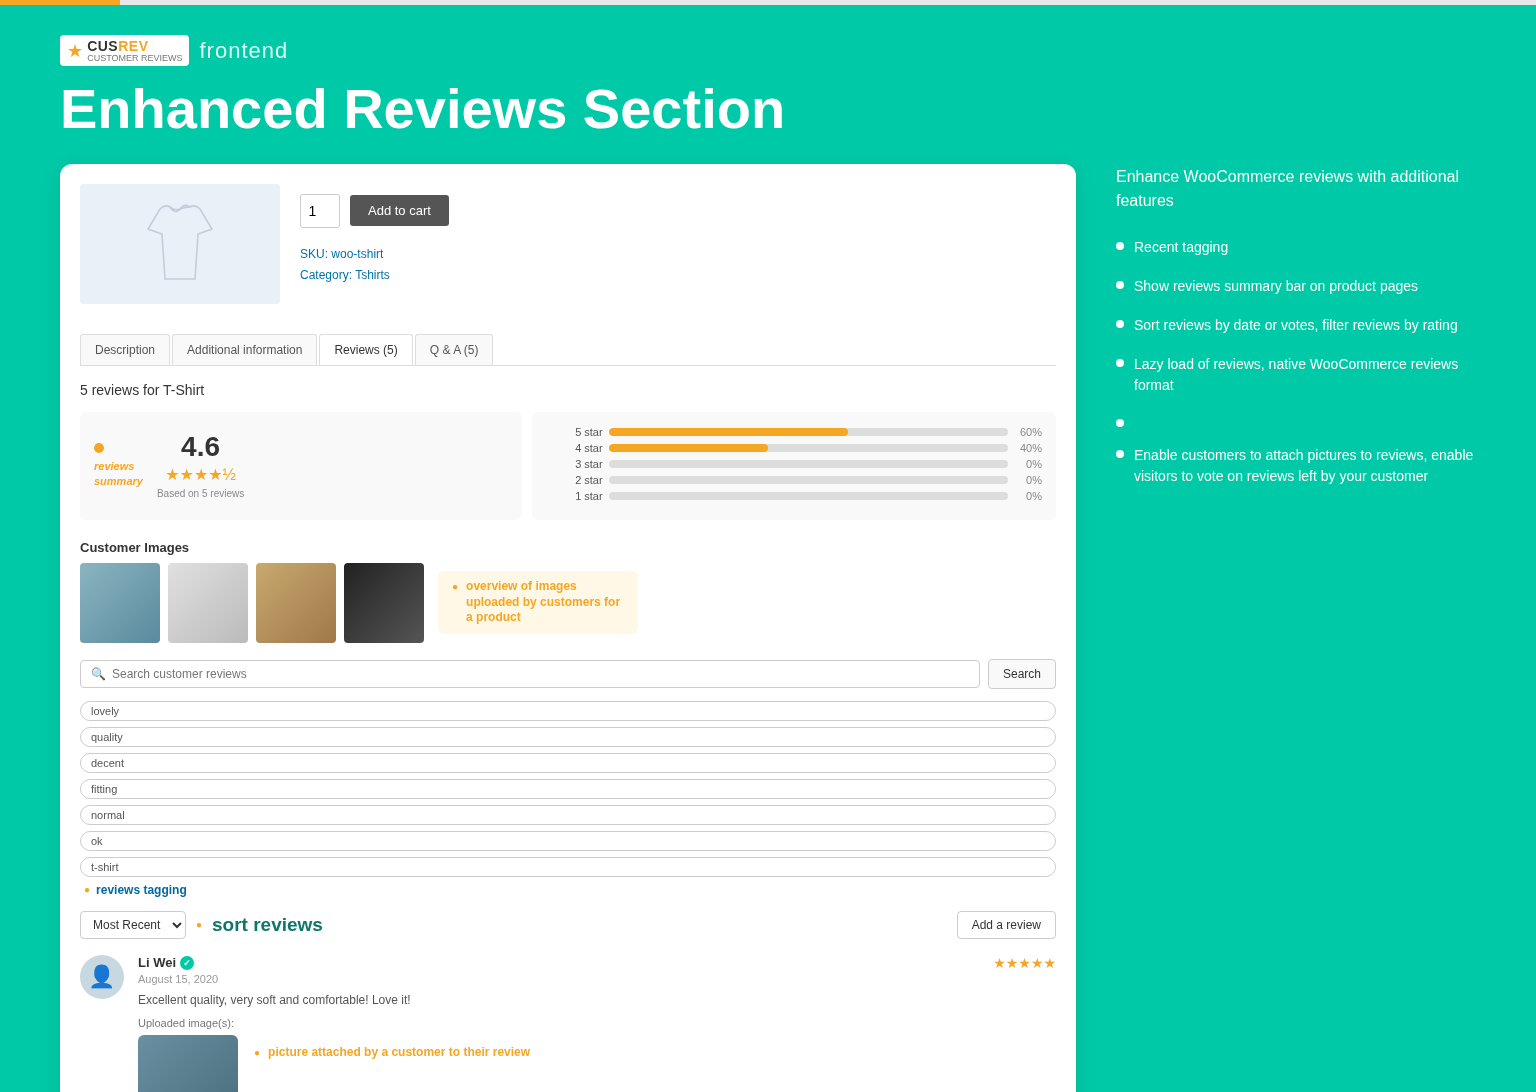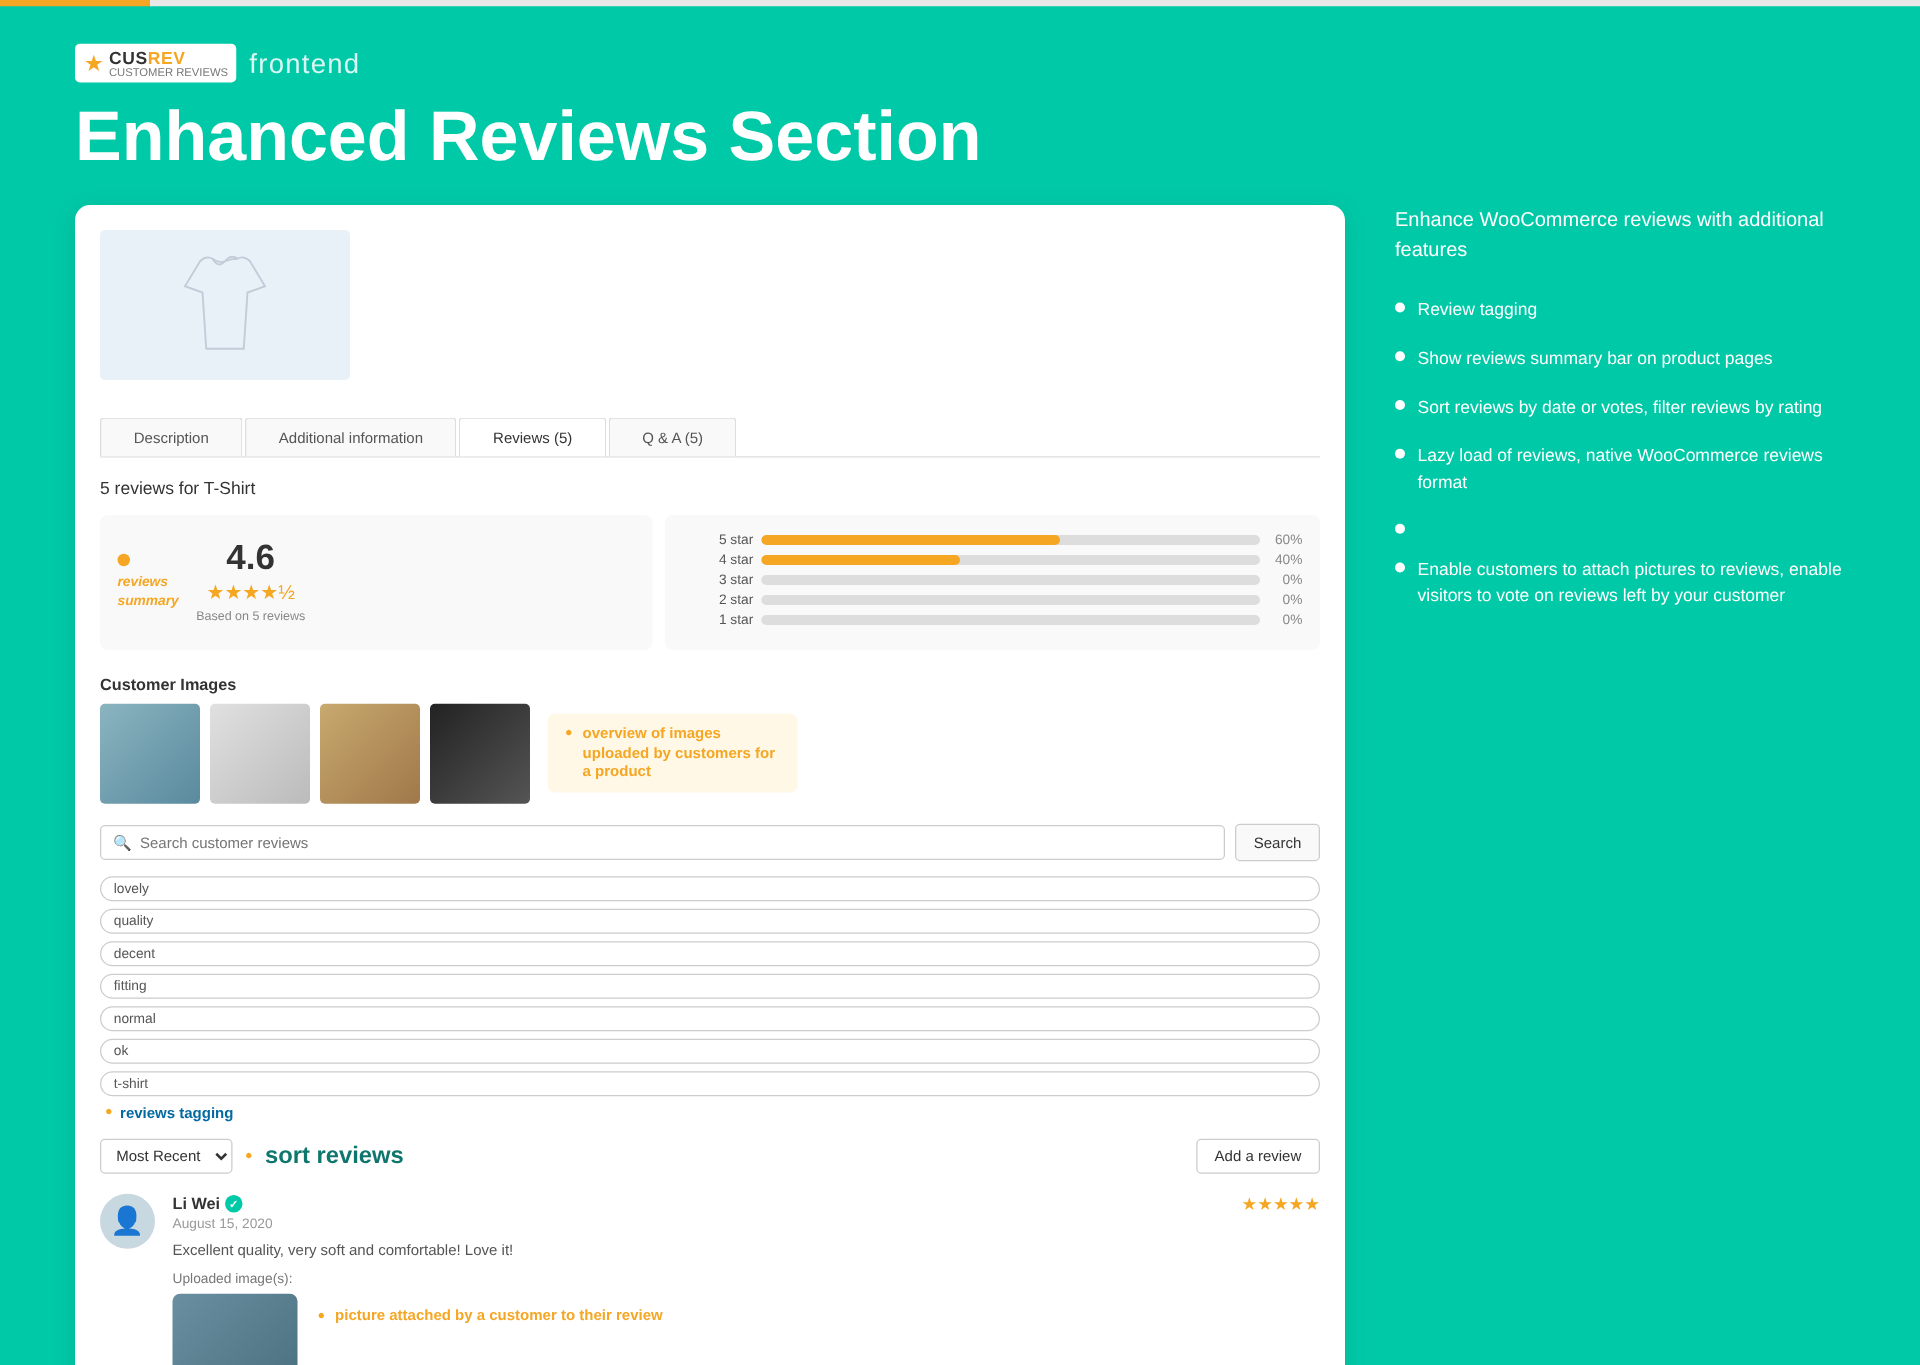--- a/index.html
+++ b/index.html
@@ -121,21 +121,21 @@
     .product-meta span {
       color: #0073aa;
     }
     .tabs-row {
       display: flex;
       gap: 0;
       border-bottom: 1px solid #ddd;
       margin-bottom: 16px;
     }
     .tab {
-      padding: 8px 26px;
+      padding: 8px 14px;
       font-size: 12px;
       color: #555;
       cursor: pointer;
       border: 1px solid #ddd;
       border-bottom: none;
       background: #f9f9f9;
       margin-right: 2px;
       border-radius: 3px 3px 0 0;
     }
     .tab.active {
@@ -494,20 +494,30 @@
 
     <div class="product-preview-card">
 
       <div class="product-top">
         <div class="product-image-area">
 
           <svg class="product-image-placeholder" viewBox="0 0 80 90" fill="none" xmlns="http://www.w3.org/2000/svg">
             <path d="M20 10 Q25 5 30 8 Q35 12 40 10 Q45 8 50 8 Q55 5 60 10 L72 30 L58 35 L55 80 H25 L22 35 L8 30 Z" stroke="#8899aa" stroke-width="1.5" fill="none"></path>
             <path d="M30 8 Q35 16 40 10 Q45 4 50 8" stroke="#8899aa" stroke-width="1.5" fill="none"></path>
           </svg>
+        </div>
+        <div class="product-details">
+          <div class="add-to-cart-row">
+            <input class="qty-input" type="number" value="1" style="">
+            <button class="add-to-cart-btn">Add to cart</button>
+          </div>
+          <div class="product-meta">
+            <div><span>SKU:</span> <span style="color:#0073aa;">woo-tshirt</span></div>
+            <div><span>Category:</span> <span style="color:#0073aa;">Tshirts</span></div>
+          </div>
         </div>
       </div>
 
       <div class="tabs-row">
         <div class="tab">Description</div>
         <div class="tab">Additional information</div>
         <div class="tab active">Reviews (5)</div>
         <div class="tab">Q &amp; A (5)</div>
       </div>
 
@@ -638,21 +648,21 @@
       </div>
 
     </div>
   </div>
 
   <div class="right-panel">
     <p class="right-description">Enhance WooCommerce reviews with additional features</p>
     <ul class="features-list">
       <li>
         <div class="feature-bullet"></div>
-        <span>Review tagging</span>
+        <span>Recent tagging</span>
       </li>
       <li>
         <div class="feature-bullet"></div>
         <span>Show reviews summary bar on product pages</span>
       </li>
       <li>
         <div class="feature-bullet"></div>
         <span>Sort reviews by date or votes, filter reviews by rating</span>
       </li>
       <li>

